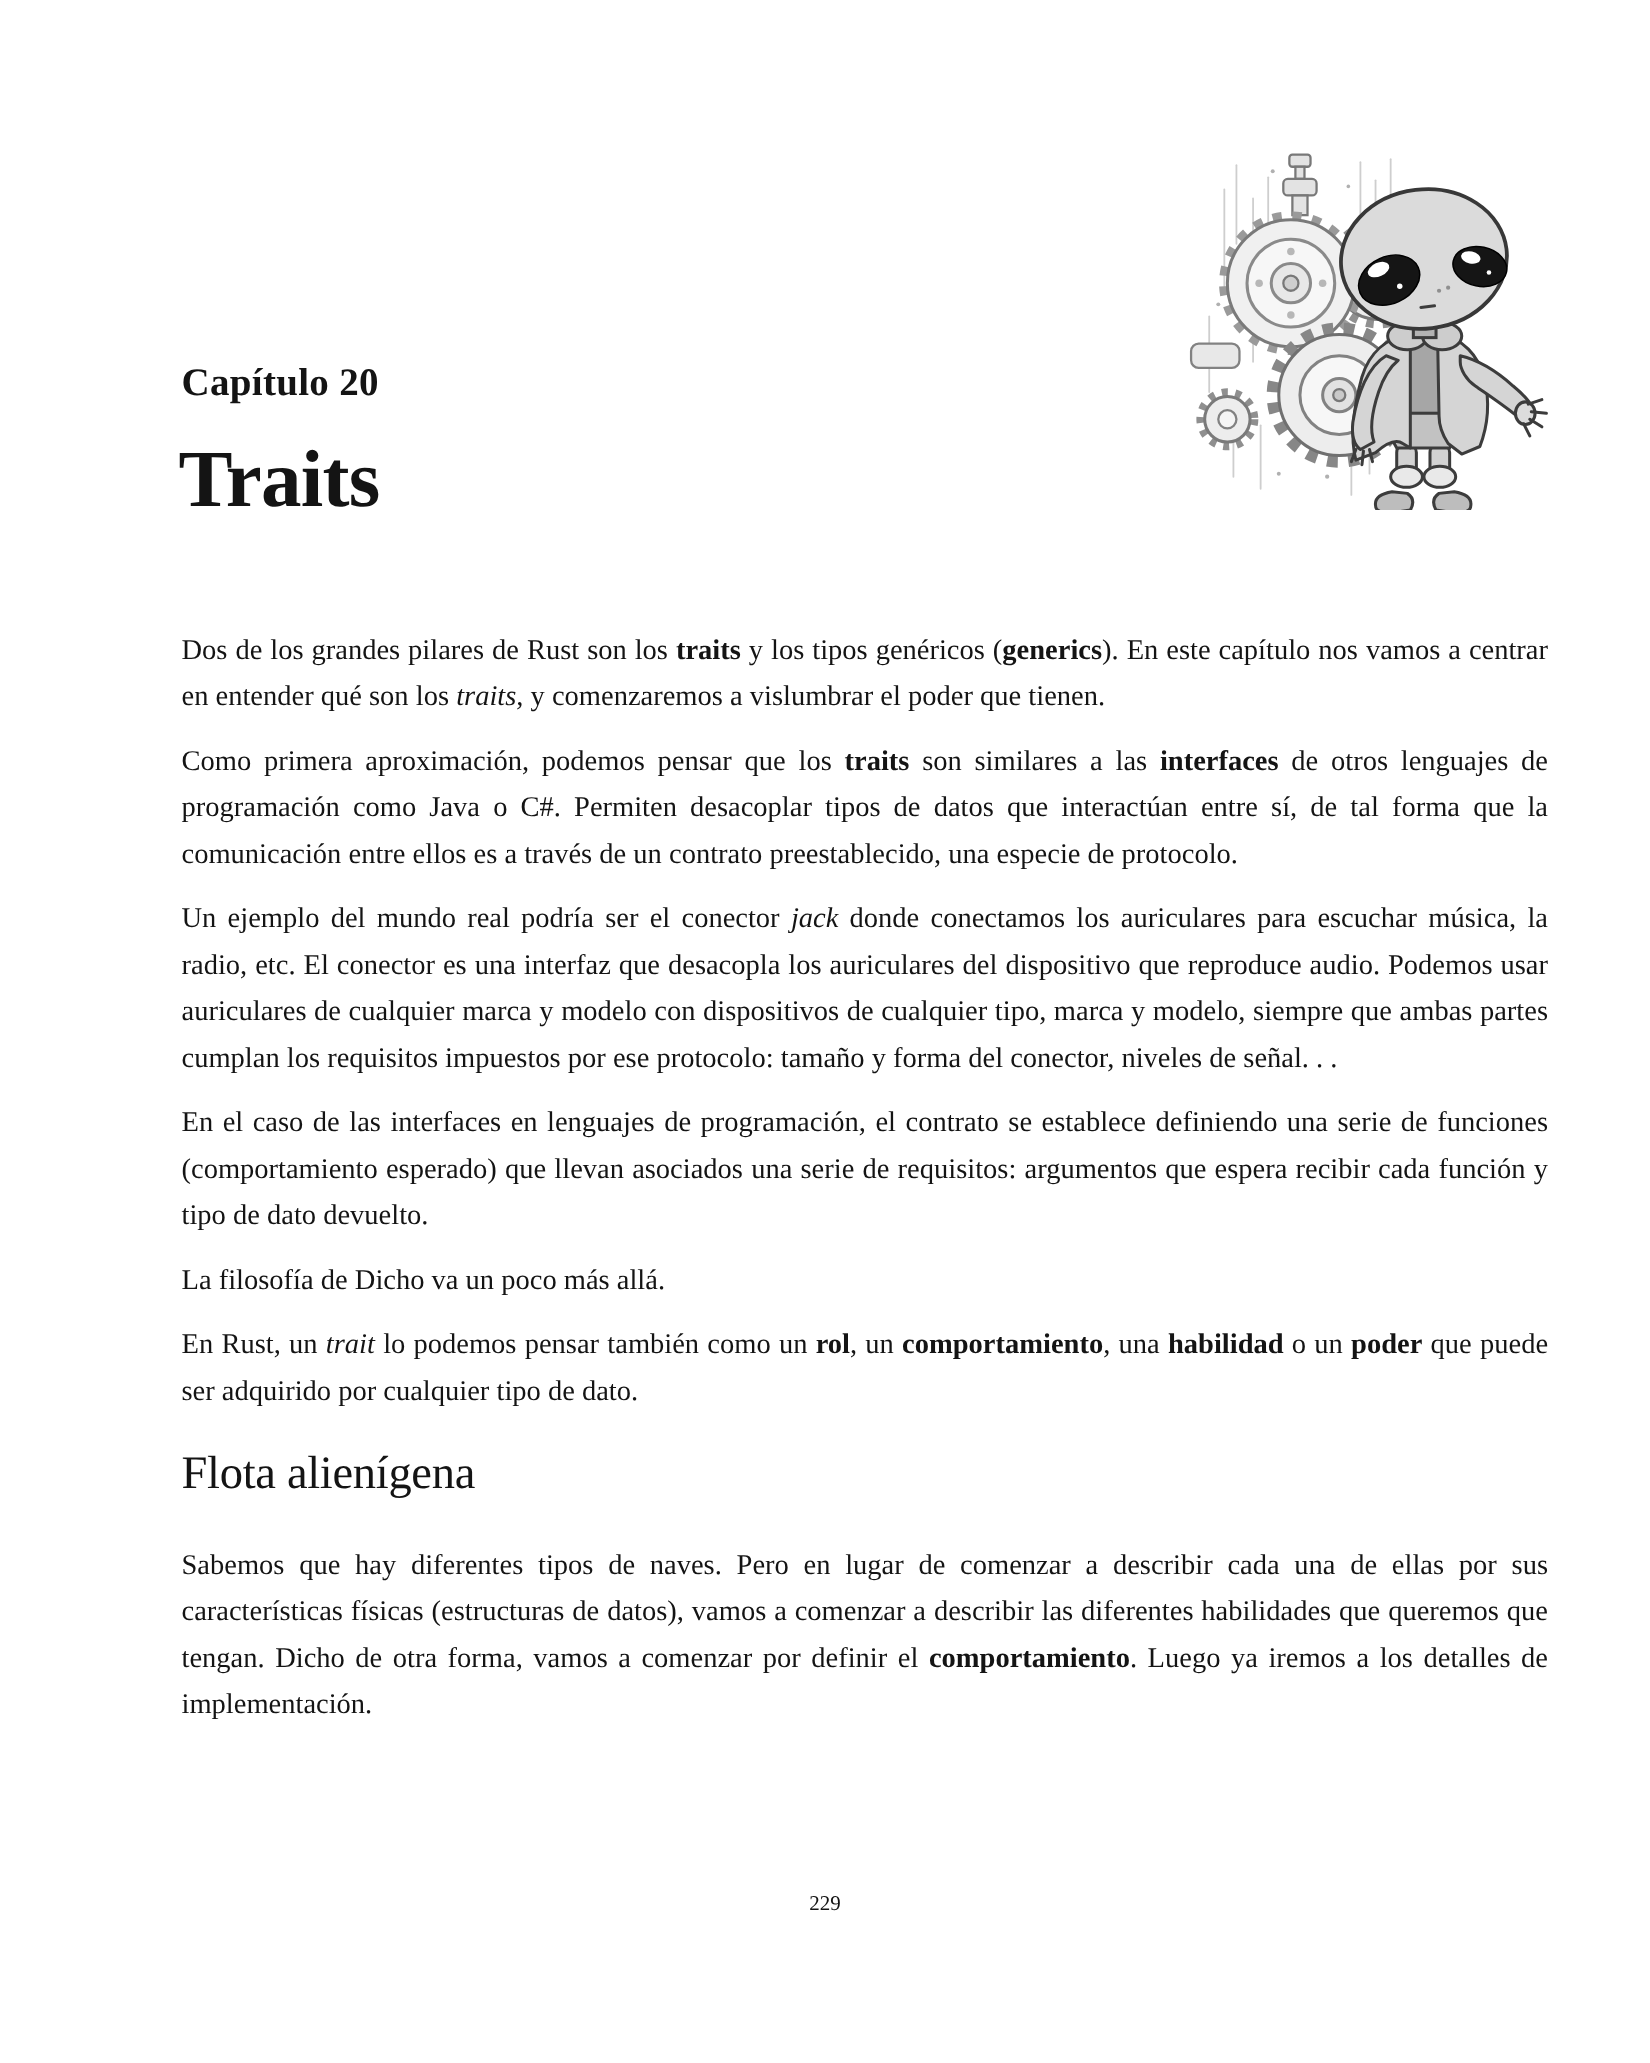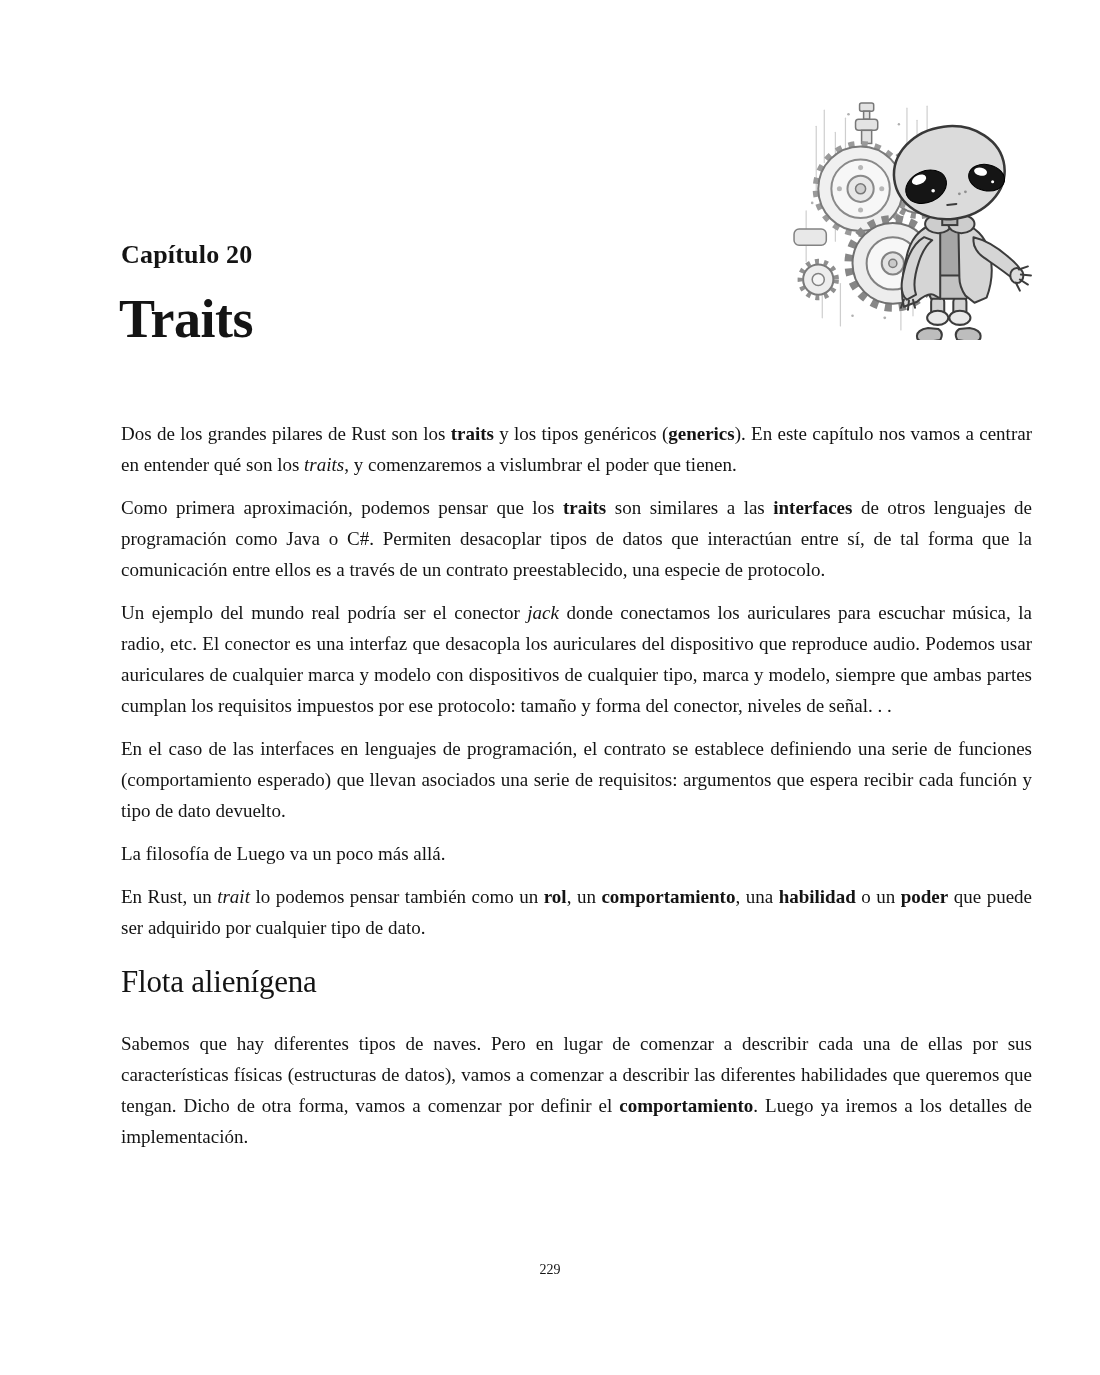--- a/index.html
+++ b/index.html
@@ -195,21 +195,21 @@
 
   <div class="chapter-label">Capítulo 20</div>
   <h1 class="chapter-title" style="margin:0;">Traits</h1>
 
   <div class="body-text">
     <div>
         <p class="para"><span class="run-normal">Dos de los grandes pilares de Rust son los </span><span class="run-bold">traits</span><span class="run-normal"> y los tipos genéricos (</span><span class="run-bold">generics</span><span class="run-normal">). En este capítulo nos vamos a centrar en entender qué son los </span><span class="run-italic">traits</span><span class="run-normal">, y comenzaremos a vislumbrar el poder que tienen.</span></p>
         <p class="para"><span class="run-normal">Como primera aproximación, podemos pensar que los </span><span class="run-bold">traits</span><span class="run-normal"> son similares a las </span><span class="run-bold">interfaces</span><span class="run-normal"> de otros lenguajes de programación como Java o C#. Permiten desacoplar tipos de datos que interactúan entre sí, de tal forma que la comunicación entre ellos es a través de un contrato preestablecido, una especie de protocolo.</span></p>
         <p class="para"><span class="run-normal">Un ejemplo del mundo real podría ser el conector </span><span class="run-italic">jack</span><span class="run-normal"> donde conectamos los auriculares para escuchar música, la radio, etc. El conector es una interfaz que desacopla los auriculares del dispositivo que reproduce audio. Podemos usar auriculares de cualquier marca y modelo con dispositivos de cualquier tipo, marca y modelo, siempre que ambas partes cumplan los requisitos impuestos por ese protocolo: tamaño y forma del conector, niveles de señal. . .</span></p>
         <p class="para"><span class="run-normal">En el caso de las interfaces en lenguajes de programación, el contrato se establece definiendo una serie de funciones (comportamiento esperado) que llevan asociados una serie de requisitos: argumentos que espera recibir cada función y tipo de dato devuelto.</span></p>
-        <p class="para"><span class="run-normal">La filosofía de Luego va un poco más allá.</span></p>
+        <p class="para"><span class="run-normal">La filosofía de Dicho va un poco más allá.</span></p>
         <p class="para"><span class="run-normal">En Rust, un </span><span class="run-italic">trait</span><span class="run-normal"> lo podemos pensar también como un </span><span class="run-bold">rol</span><span class="run-normal">, un </span><span class="run-bold">comportamiento</span><span class="run-normal">, una </span><span class="run-bold">habilidad</span><span class="run-normal"> o un </span><span class="run-bold">poder</span><span class="run-normal"> que puede ser adquirido por cualquier tipo de dato.</span></p>
       </div>
     <h2 class="section-title">Flota alienígena</h2>
     <div>
         <p class="para"><span class="run-normal">Sabemos que hay diferentes tipos de naves. Pero en lugar de comenzar a describir cada una de ellas por sus características físicas (estructuras de datos), vamos a comenzar a describir las diferentes habilidades que queremos que tengan. Dicho de otra forma, vamos a comenzar por definir el </span><span class="run-bold">comportamiento</span><span class="run-normal">. Luego ya iremos a los detalles de implementación.</span></p>
       </div>
   </div>
 
   <div class="page-number">229</div>
 

